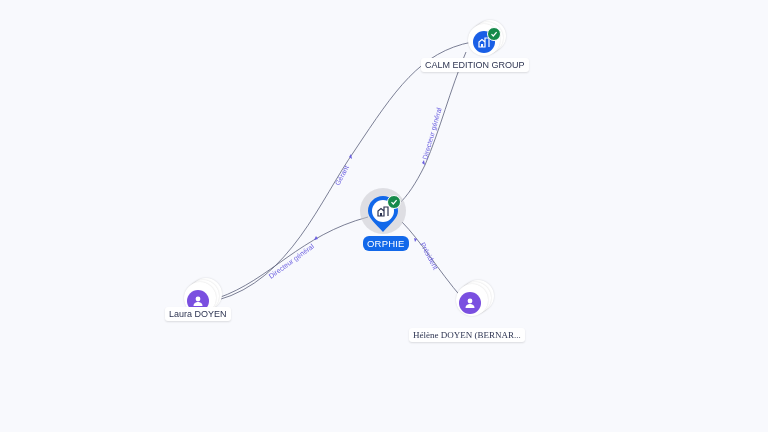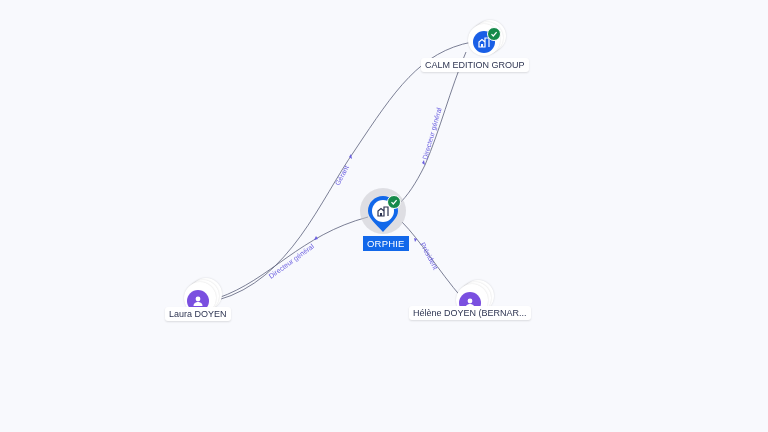--- a/index.html
+++ b/index.html
@@ -56,21 +56,21 @@
       border-radius: 3px;
       box-shadow: 0 1px 2px rgba(0,0,0,0.12);
     }
     .main-label {
       position: absolute;
       white-space: nowrap;
       background: #1268ea;
       color: #ffffff;
       font-size: 9.5px;
       padding: 2px 4px;
-      border-radius: 0;
+      border-radius: 6px;
       letter-spacing: 0.2px;
       text-align: center;
     }
     .halo {
       position: absolute;
       width: 46px; height: 46px;
       border-radius: 50%;
       background: rgba(200,200,205,0.55);
     }
   </style>
@@ -163,15 +163,15 @@
     <div class="stack-ring" style="left:8px; top:0px;"></div>
     <div class="stack-ring" style="left:5px; top:2px;"></div>
     <div class="stack-ring" style="left:2px; top:4px;"></div>
     <div class="icon-circle person-circle" style="left:5px; top:12px;">
       <svg width="12" height="12" viewBox="0 0 12 12">
         <circle cx="6" cy="4" r="2.4" fill="#ffffff"></circle>
         <path d="M1.5 11 C1.5 8 4 7 6 7 C8 7 10.5 8 10.5 11 Z" fill="#ffffff"></path>
       </svg>
     </div>
   </div>
-  <div class="node-label" style="left:409px; top:306px;">Hélène DOYEN (BERNAR...</div>
+  <div class="node-label" style="left:409px; top:328px;font-family:Liberation Serif, serif;">Hélène DOYEN (BERNAR...</div>
 
 </div>
 
 </body></html>

